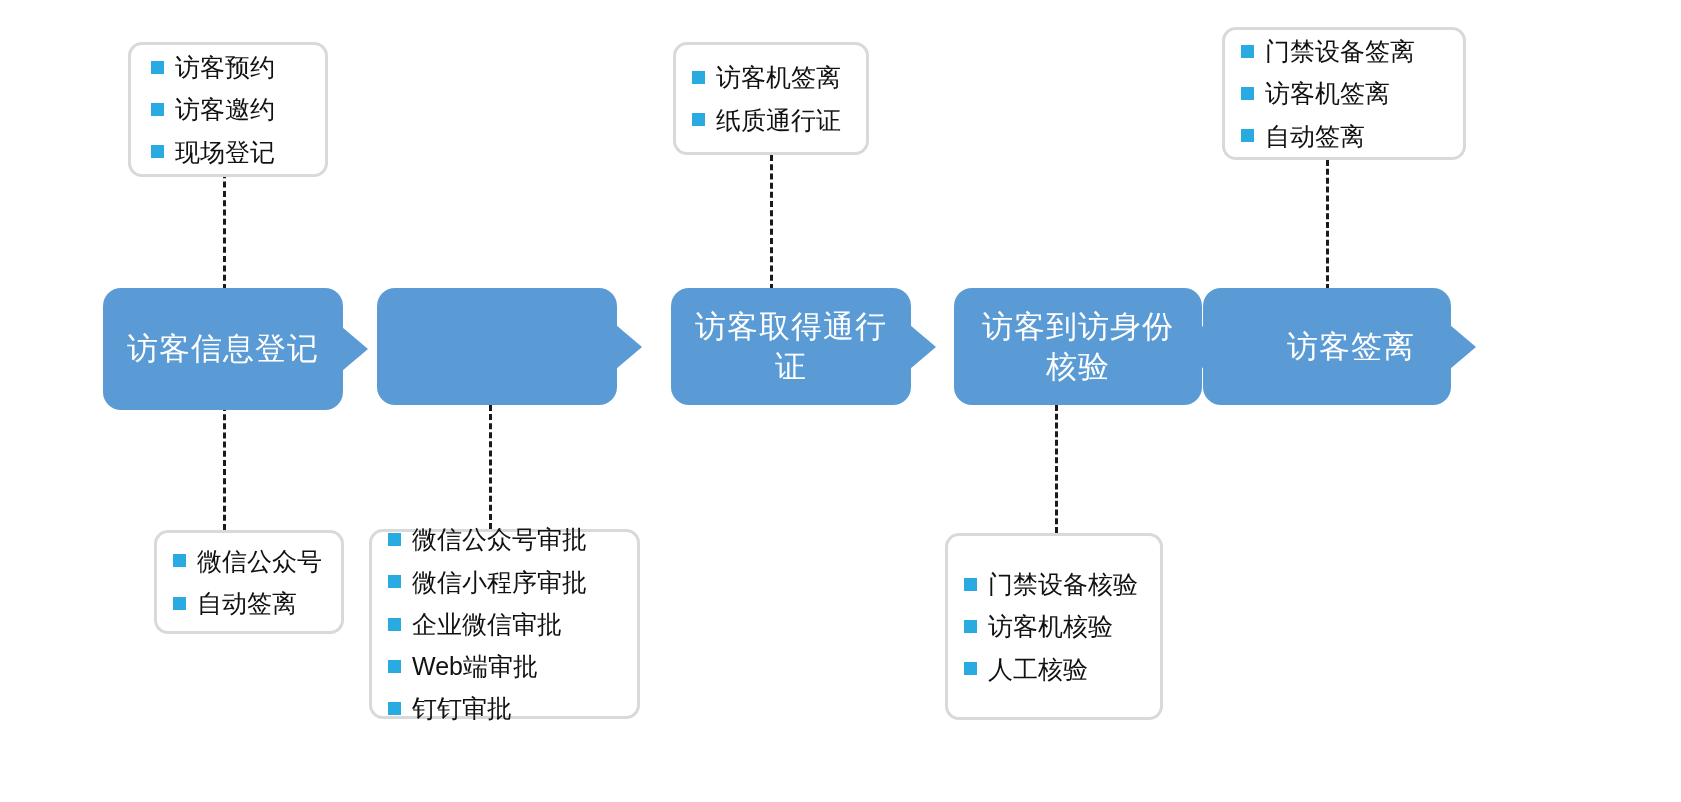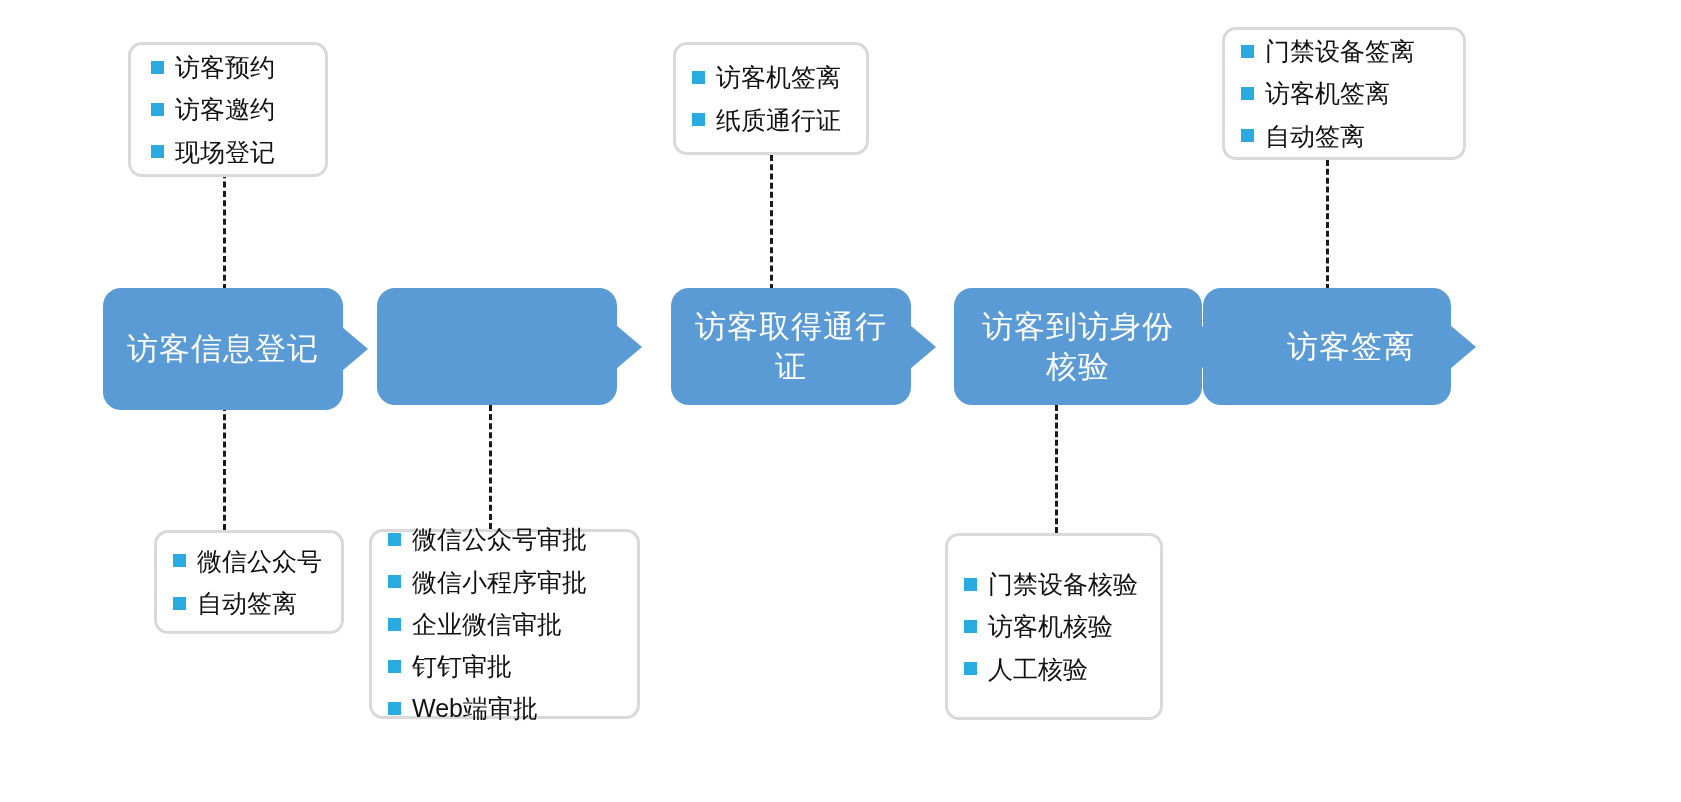--- a/index.html
+++ b/index.html
@@ -203,26 +203,26 @@
     <div class="callout-item">
       <span class="bullet-icon"></span>
       <span class="callout-text">微信小程序审批</span>
     </div>
     <div class="callout-item">
       <span class="bullet-icon"></span>
       <span class="callout-text">企业微信审批</span>
     </div>
     <div class="callout-item">
       <span class="bullet-icon"></span>
+      <span class="callout-text">Web端审批</span>
+    </div>
+    <div class="callout-item">
+      <span class="bullet-icon"></span>
       <span class="callout-text">钉钉审批</span>
     </div>
-    <div class="callout-item">
-      <span class="bullet-icon"></span>
-      <span class="callout-text">Web端审批</span>
-    </div>
   </div>
 
   <div class="callout" style="left:945px; top:533px; width:218px; height:187px;">
     <div class="callout-item">
       <span class="bullet-icon"></span>
       <span class="callout-text">门禁设备核验</span>
     </div>
     <div class="callout-item">
       <span class="bullet-icon"></span>
       <span class="callout-text">访客机核验</span>

